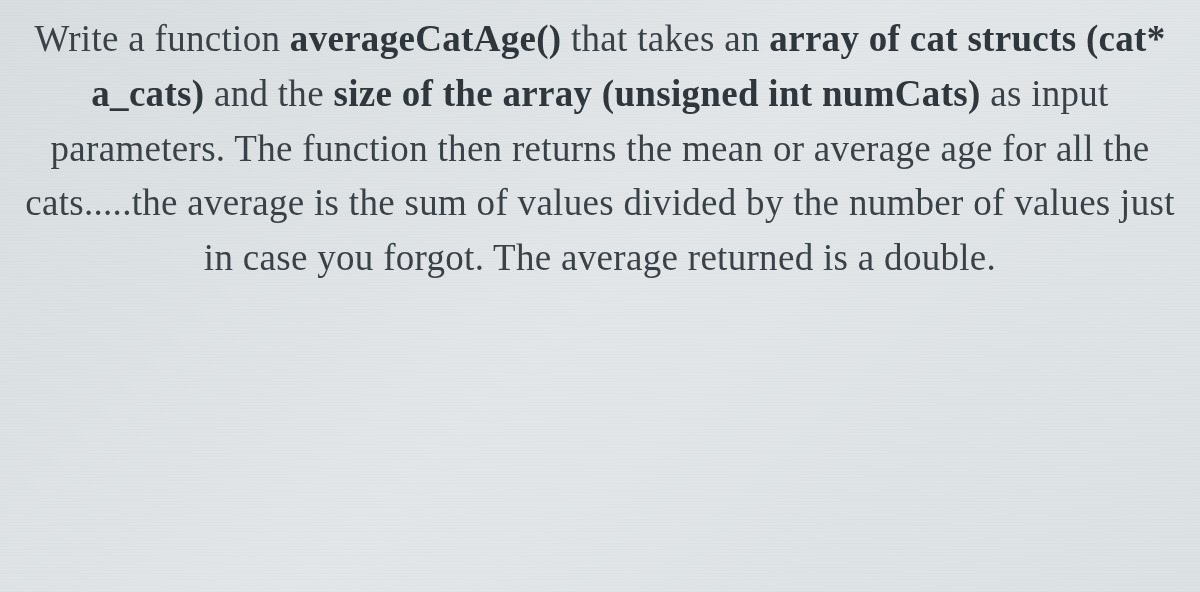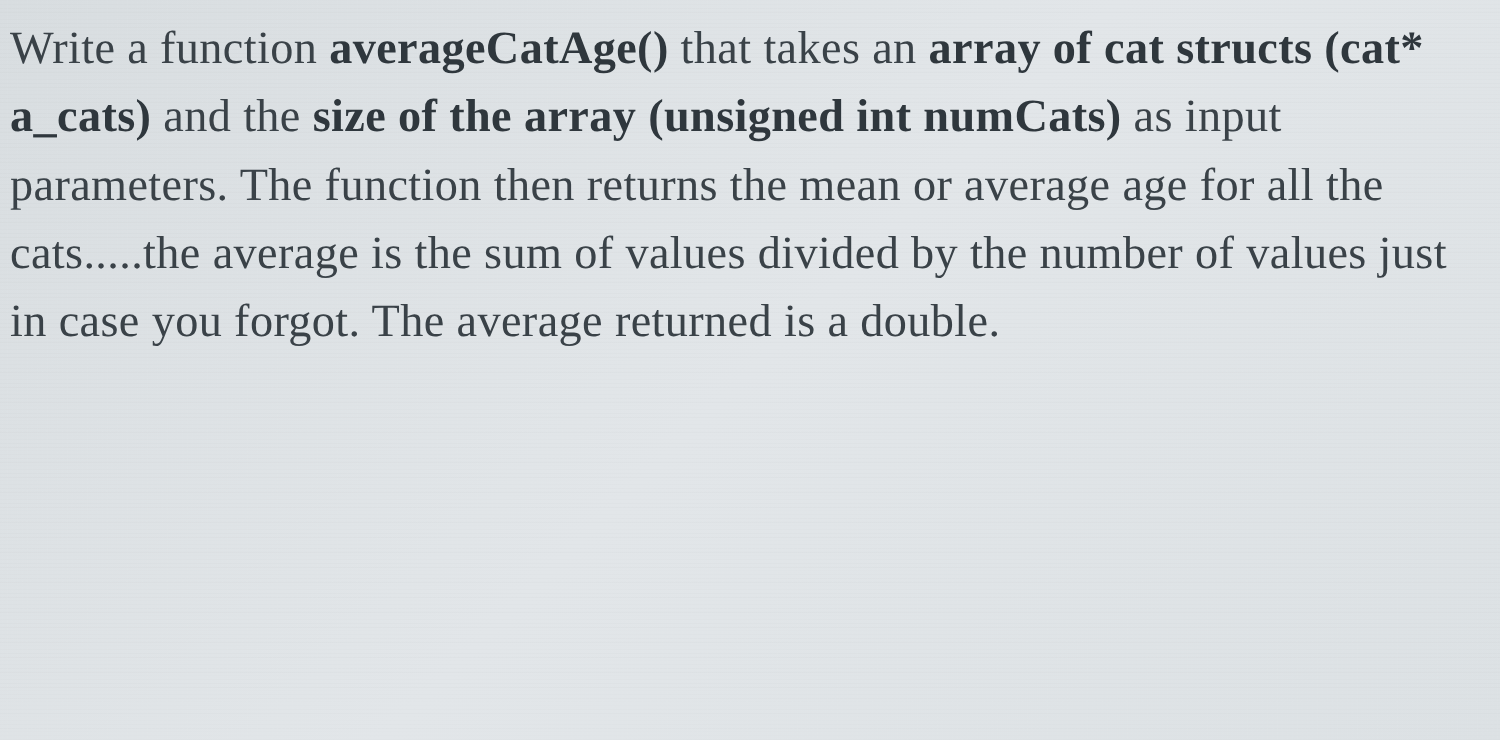--- a/index.html
+++ b/index.html
@@ -28,20 +28,21 @@
         repeating-linear-gradient(90deg, rgba(255,255,255,0.02) 0px, transparent 1px, transparent 2px);
       pointer-events: none;
     }
     .content {
       position: relative;
       color: #3a4248;
       font-size: 37px;
       line-height: 1.48;
       letter-spacing: 0.3px;
       font-weight: 400;
+      text-align: center;
     }
     .bold {
       font-weight: 700;
       color: #2f373d;
     }
   </style>
 </head>
 <body>
 
 <div class="content">

